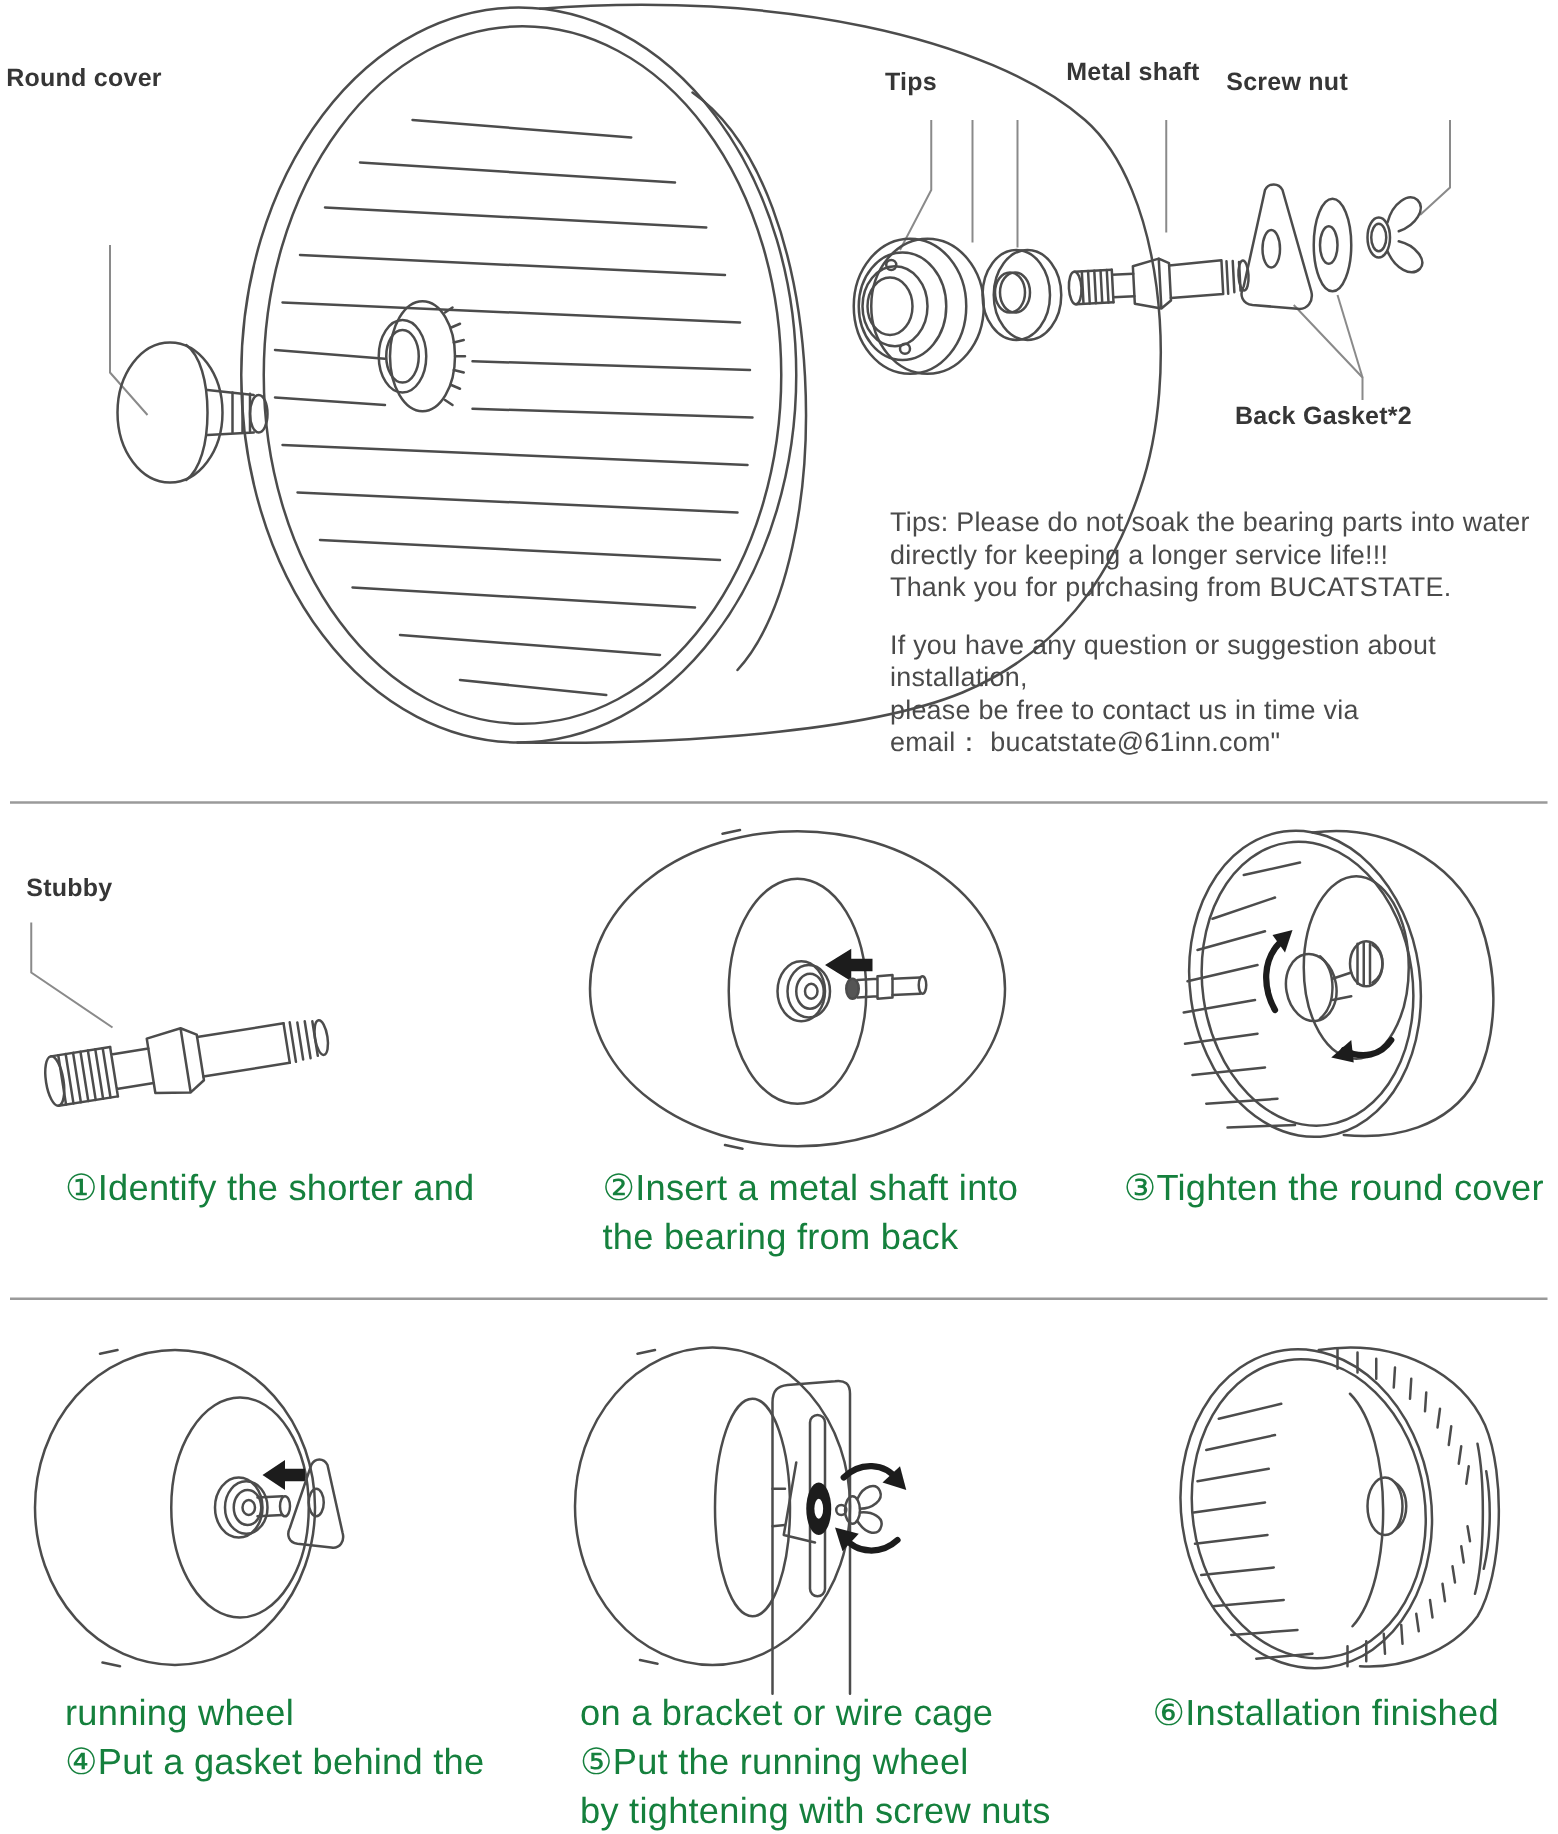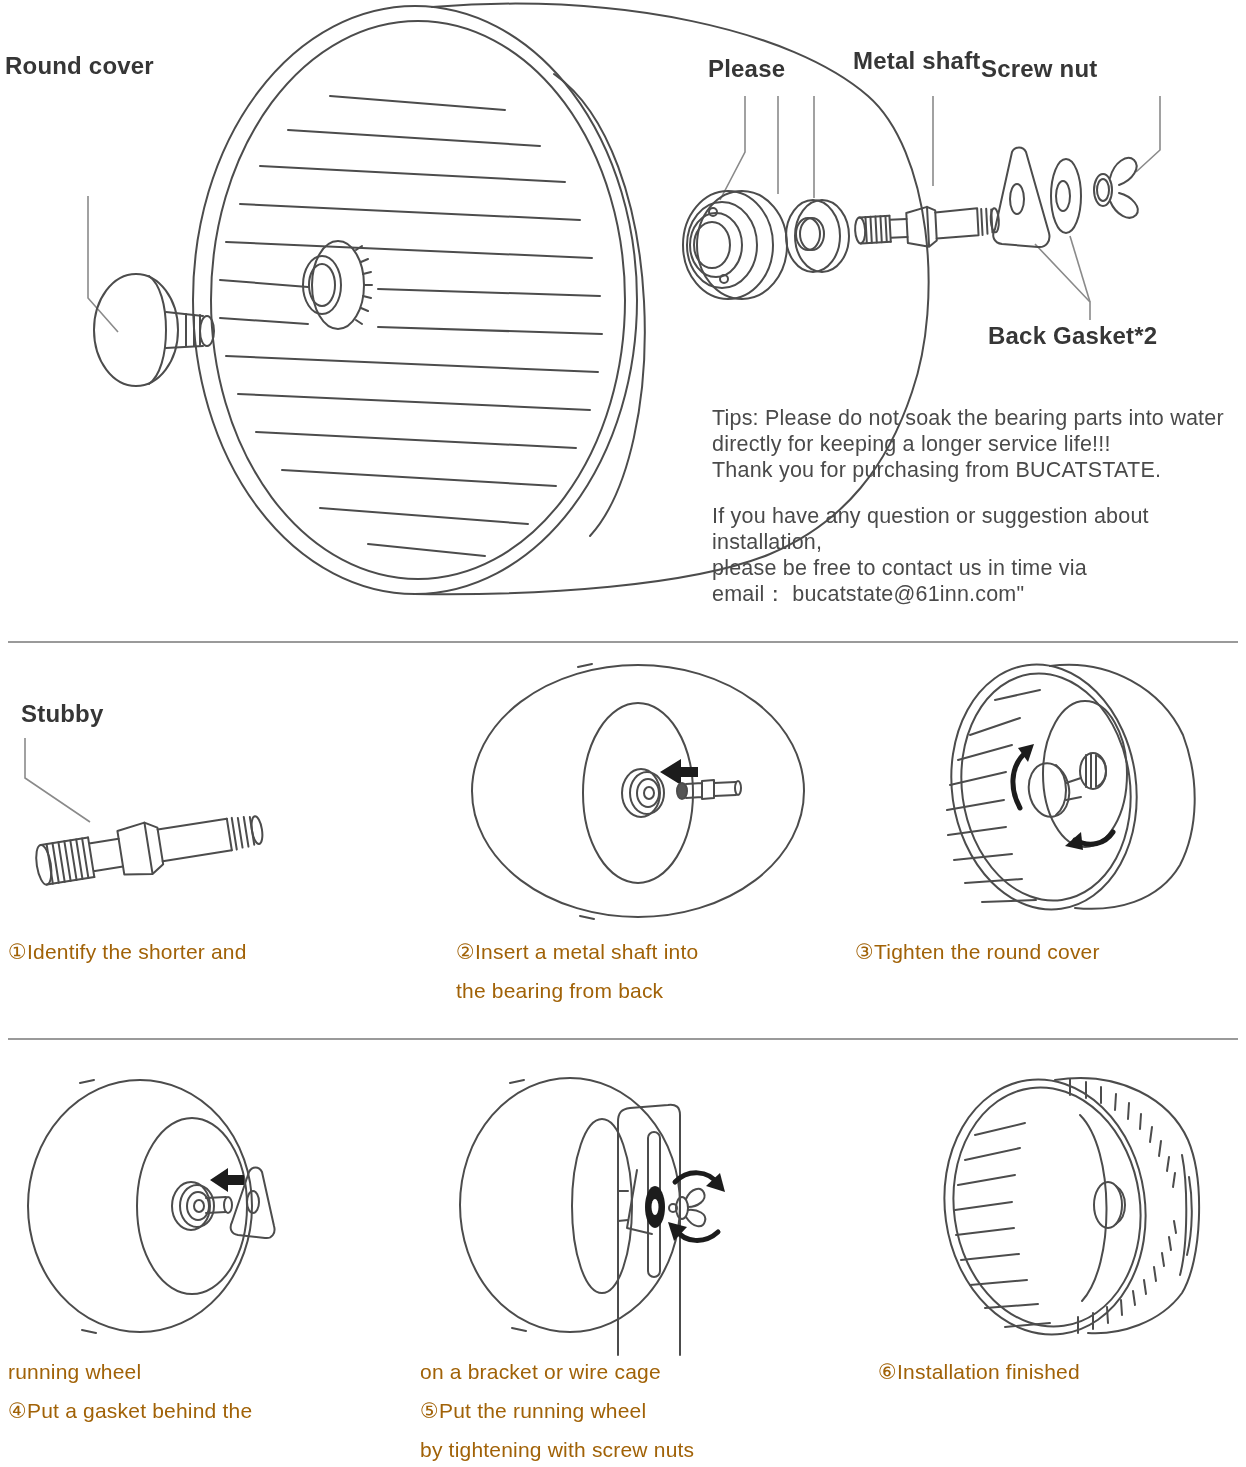--- a/index.html
+++ b/index.html
@@ -2,35 +2,35 @@
 <html><head>
 <meta charset="utf-8">
 <style>
   html,body{margin:0;padding:0;}
   body{
     width:1246px;height:1467px;position:relative;background:#ffffff;
     font-family:"Liberation Sans","DejaVu Sans",sans-serif;color:#3a3a3a;
     overflow:hidden;
   }
   .abs{position:absolute;}
-  .part-label{font-size:24px;font-weight:700;letter-spacing:.2px;color:#363636;}
+  .part-label{font-size:20px;font-weight:700;letter-spacing:.2px;color:#363636;}
   .tips{font-size:21.5px;line-height:26px;color:#4a4a4a;letter-spacing:.2px;}
-  .caption{font-size:21px;line-height:39px;color:#a16207;letter-spacing:.2px;}
+  .caption{font-size:29px;line-height:39px;color:#15803d;letter-spacing:.2px;margin-left:44px;}
   .divider{position:absolute;left:8px;width:1230px;height:0;border-top:2px solid #9a9a9a;}
   svg{position:absolute;overflow:visible;}
   .ln{stroke:#4c4c4c;stroke-width:2;fill:none;stroke-linecap:round;stroke-linejoin:round;}
   .thin{stroke:#8a8a8a;stroke-width:1.6;fill:none;}
   .blk{fill:#1c1c1c;stroke:none;}
   .thick{stroke:#1c1c1c;stroke-width:5;fill:none;stroke-linecap:round;}
 </style>
 </head>
 <body>
 
 <div class="abs part-label" style="left:5px;top:52px;">Round cover</div>
-<div class="abs part-label" style="left:708px;top:55px;">Please</div>
+<div class="abs part-label" style="left:708px;top:55px;">Tips</div>
 <div class="abs part-label" style="left:853px;top:47px;text-align:center;">Metal shaft</div>
 <div class="abs part-label" style="left:981px;top:55px;">Screw nut</div>
 <div class="abs part-label" style="left:988px;top:322px;">Back Gasket*2</div>
 
 <div class="abs tips" style="left:712px;top:405px;width:545px;">
     <div>Tips: Please do not soak the bearing parts into water</div>
     <div>directly for keeping a longer service life!!!</div>
     <div>Thank you for purchasing from BUCATSTATE.</div>
   </div>
 <div class="abs tips" style="left:712px;top:503px;width:545px;">
@@ -180,21 +180,21 @@
     <path class="thick" d="M120 158 C110 140 110 118 124 104"></path>
     <path class="blk" d="M118 98 L134 94 L128 112 Z"></path>
     <path class="thick" d="M175 190 C190 198 205 194 213 182"></path>
     <path class="blk" d="M165 196 L181 182 L183 200 Z"></path>
   </g>
 </svg>
 
 <div class="abs caption" style="left:8px;top:932px;width:420px;">
     <div>①Identify the shorter and</div>
   </div>
-<div class="abs caption" style="left:456px;top:932px;width:420px;">
+<div class="abs caption" style="left:438px;top:932px;width:420px;">
     <div>②Insert a metal shaft into</div>
     <div>the bearing from back</div>
   </div>
 <div class="abs caption" style="left:855px;top:932px;width:390px;">
     <div>③Tighten the round cover</div>
   </div>
 
 <div class="divider" style="top:1038px;"></div>
 
 <svg width="380" height="295" style="left:20px;top:1060px;">

